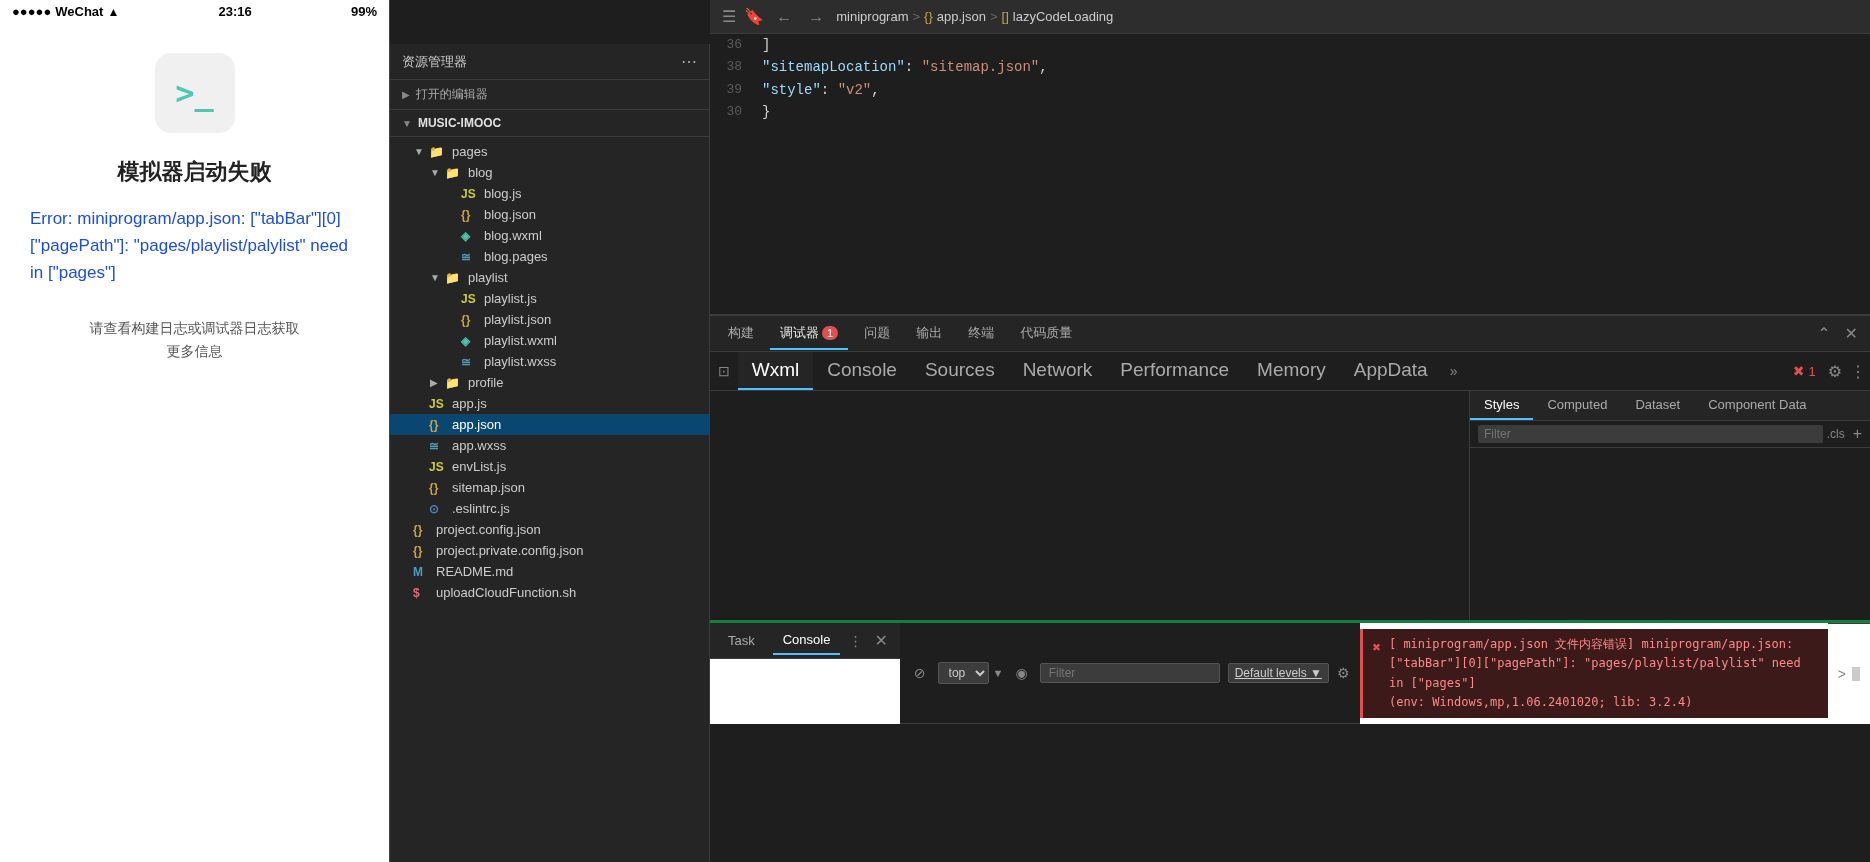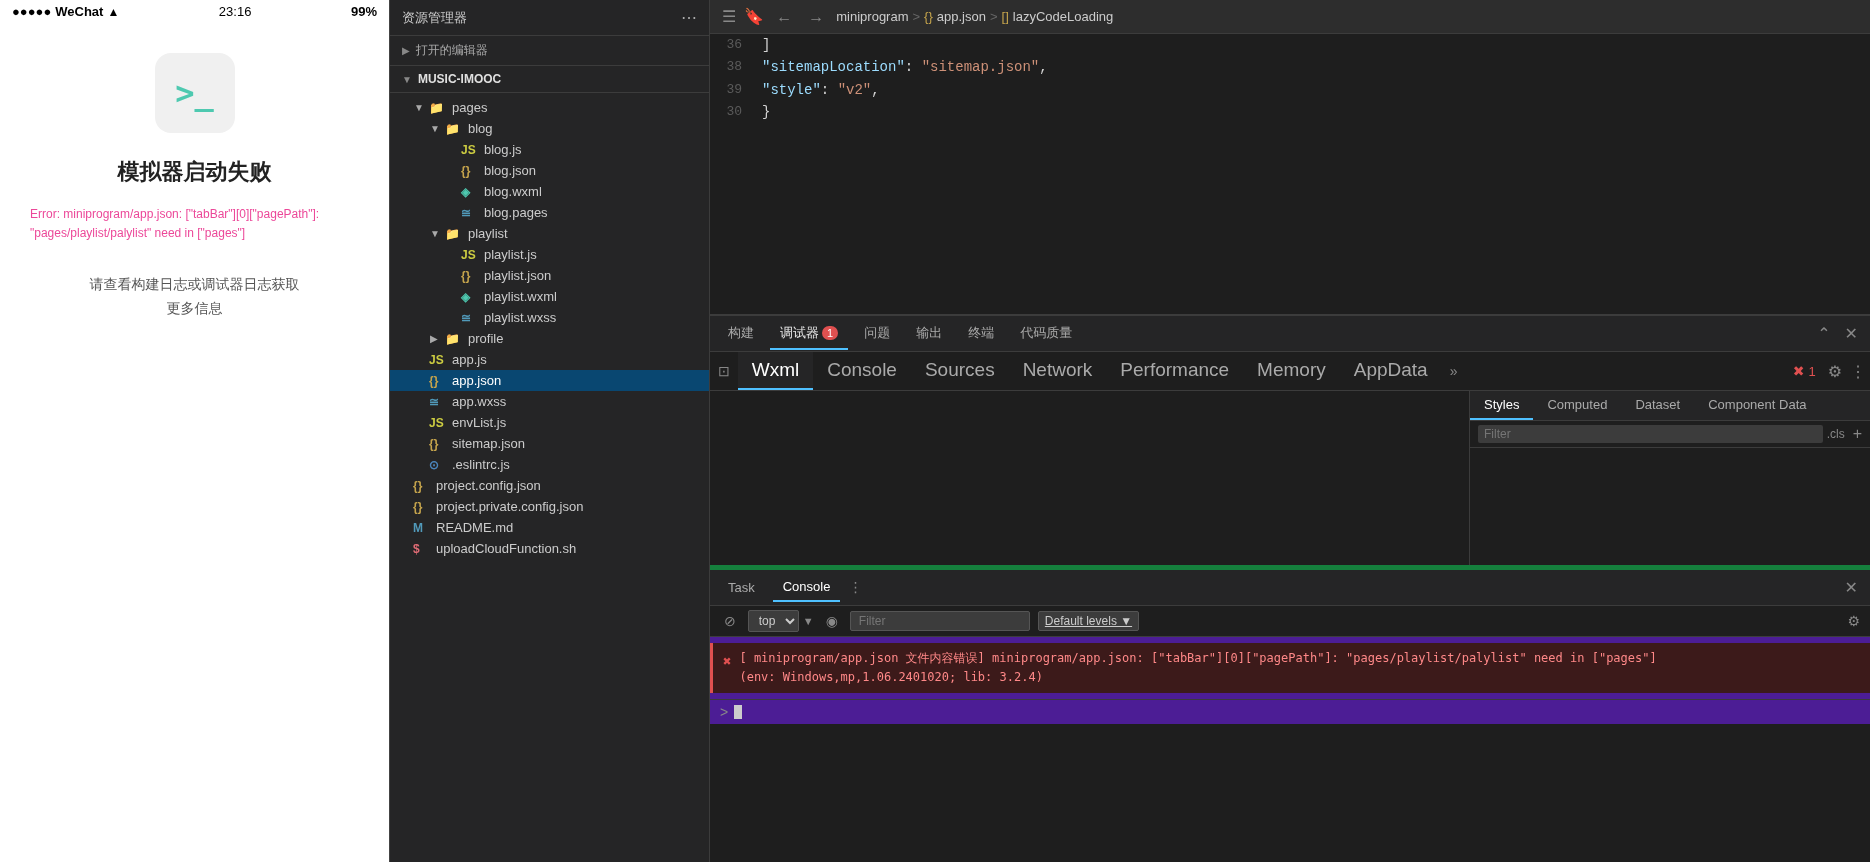--- a/index.html
+++ b/index.html
@@ -64,22 +64,22 @@
 
     .phone-title {
       font-size: 22px;
       font-weight: bold;
       color: #222;
       text-align: center;
       margin-bottom: 18px;
     }
 
     .phone-error {
-      font-size: 12px;
-      color: #ec4899;
+      font-size: 17px;
+      color: #1d4ed8;
       text-align: left;
       line-height: 1.6;
       margin-bottom: 30px;
       padding: 0 10px;
     }
 
     .phone-hint {
       font-size: 14px;
       color: #555;
       text-align: center;
@@ -87,20 +87,21 @@
     }
 
     
     .explorer-panel {
       width: 320px;
       background: #252526;
       display: flex;
       flex-direction: column;
       flex-shrink: 0;
       border-right: 1px solid #3c3c3c;
+      margin-top: 44px;
     }
 
     .explorer-header {
       display: flex;
       justify-content: space-between;
       align-items: center;
       padding: 8px 12px;
       font-size: 13px;
       color: #ccc;
       border-bottom: 1px solid #3c3c3c;
@@ -365,23 +366,22 @@
     }
 
     .filter-cls {
       color: #888;
       font-size: 12px;
     }
 
     
     .console-panel {
       display: flex;
-      flex-direction: column;
-      border-top: 5px solid #15803d;
-      background: #4c1d95;
+      border-top: 3px solid #15803d;
+      background: #ffffff;
     }
 
     .console-tabs-row {
       display: flex;
       align-items: center;
       background: #252526;
       border-bottom: 1px solid #3c3c3c;
       padding: 0 8px;
       height: 36px;
       gap: 8px;
@@ -528,21 +528,21 @@
 </head>
 <body>
 
 <div class="phone-panel">
   <div class="phone-status-bar">
     <div style="display:flex;align-items:center;gap:4px;">
       <span>●●●●●</span>
       <span style="font-size:13px;">WeChat</span>
       <span style="font-size:12px;">▲</span>
     </div>
-    <span style="font-weight:400;">23:16</span>
+    <span style="font-weight:700;">23:16</span>
     <span>99%</span>
   </div>
   <div class="phone-body">
     <div class="phone-icon-container">
       <span class="terminal-icon">&gt;_</span>
     </div>
     <div class="phone-title">模拟器启动失败</div>
     <div class="phone-error">Error: miniprogram/app.json: ["tabBar"][0]["pagePath"]: "pages/playlist/palylist" need in ["pages"]</div>
     <div class="phone-hint">
       请查看构建日志或调试器日志获取<br>更多信息

